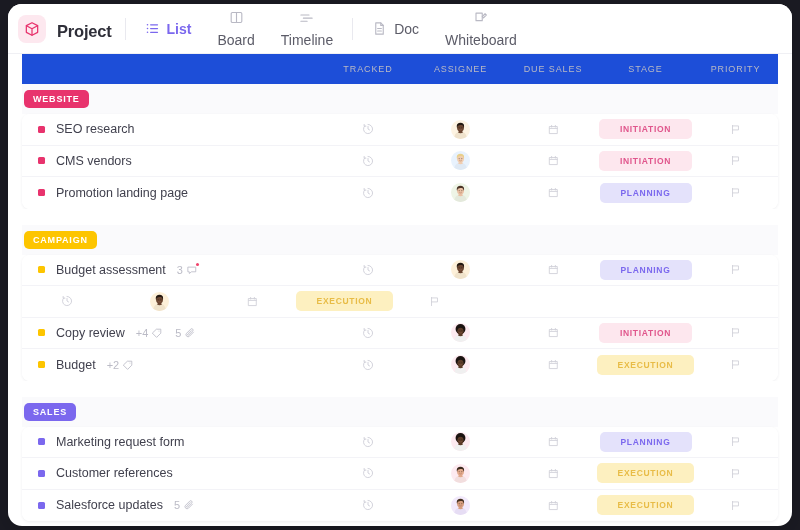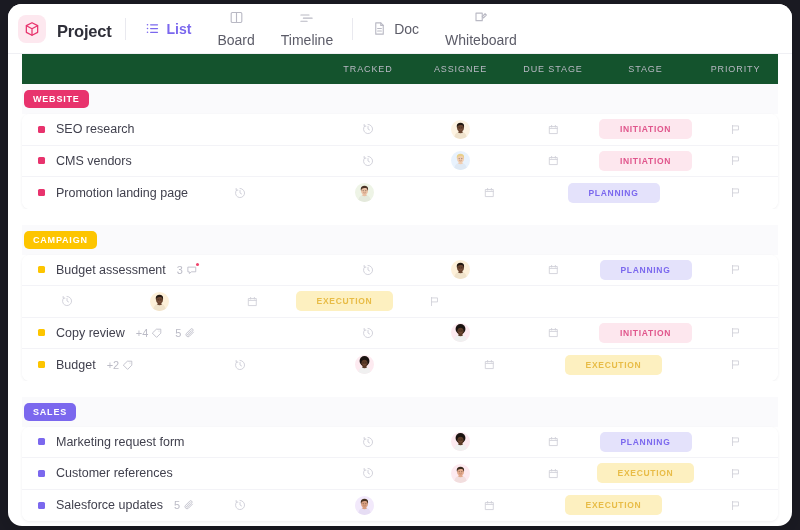--- a/index.html
+++ b/index.html
@@ -62,21 +62,21 @@
   .tab.active { color: #7b68ee; font-weight: bold; }
   .tab.active .glyph svg { stroke: #7b68ee; }
   .glyph { display: flex; align-items: center; }
   .glyph svg { display: block; }
 
   
   .table { padding: 0 14px; }
   .colhead {
     height: 30px;
     display: flex; align-items: center;
-    background: #14532d;
+    background: #1d4ed8;
   }
   .colhead .spacer { flex: 1; }
   .colhead .ch {
     font-size: 9px;
     letter-spacing: .9px;
     color: #b9b9c4;
     text-align: center;
     flex: none;
   }
   .c-tracked  { width: 90px; }
@@ -97,21 +97,21 @@
   }
 
   .group { border-radius: 8px; overflow: hidden; background: #fff;
            box-shadow: 0 1px 3px rgba(30,30,60,.07); }
   .row {
     height: 31.5px;
     display: flex; align-items: center;
     background: #ffffff;
     border-bottom: 1px solid #f3f3f7;
   }
-  .row:last-child { border-bottom: none; gap: 32px; }
+  .row:last-child { border-bottom: none; }
   .rowname { flex: 1; display: flex; align-items: center; padding-left: 16px; min-width: 0; }
   .dot { width: 7px; height: 7px; border-radius: 1.5px; flex: none; }
   .tname { font-size: 12.5px; color: #41414e; margin-left: 11px; white-space: nowrap; }
   .meta { display: flex; align-items: center; gap: 3px; margin-left: 11px; color: #bbbbc6; font-size: 11px; }
   .meta + .meta { margin-left: 12px; }
   .meta svg { display: block; }
 
   .cell { flex: none; display: flex; align-items: center; justify-content: center; }
 
   .avatar {
@@ -199,21 +199,21 @@
       <span>Whiteboard</span>
     </div>
   </div>
 
   <div class="table">
 
     <div class="colhead">
       <div class="spacer"></div>
       <div class="ch c-tracked">TRACKED</div>
       <div class="ch c-assignee">ASSIGNEE</div>
-      <div class="ch c-due">DUE STAGE</div>
+      <div class="ch c-due">DUE SALES</div>
       <div class="ch c-stage">STAGE</div>
       <div class="ch c-priority">PRIORITY</div>
     </div>
 
     <div id="groups">
         <div class="sectionbar">
           <span class="sectag" style="background: rgb(232, 51, 109);">WEBSITE</span>
         </div>
         <div class="group">
           <div class="row">

